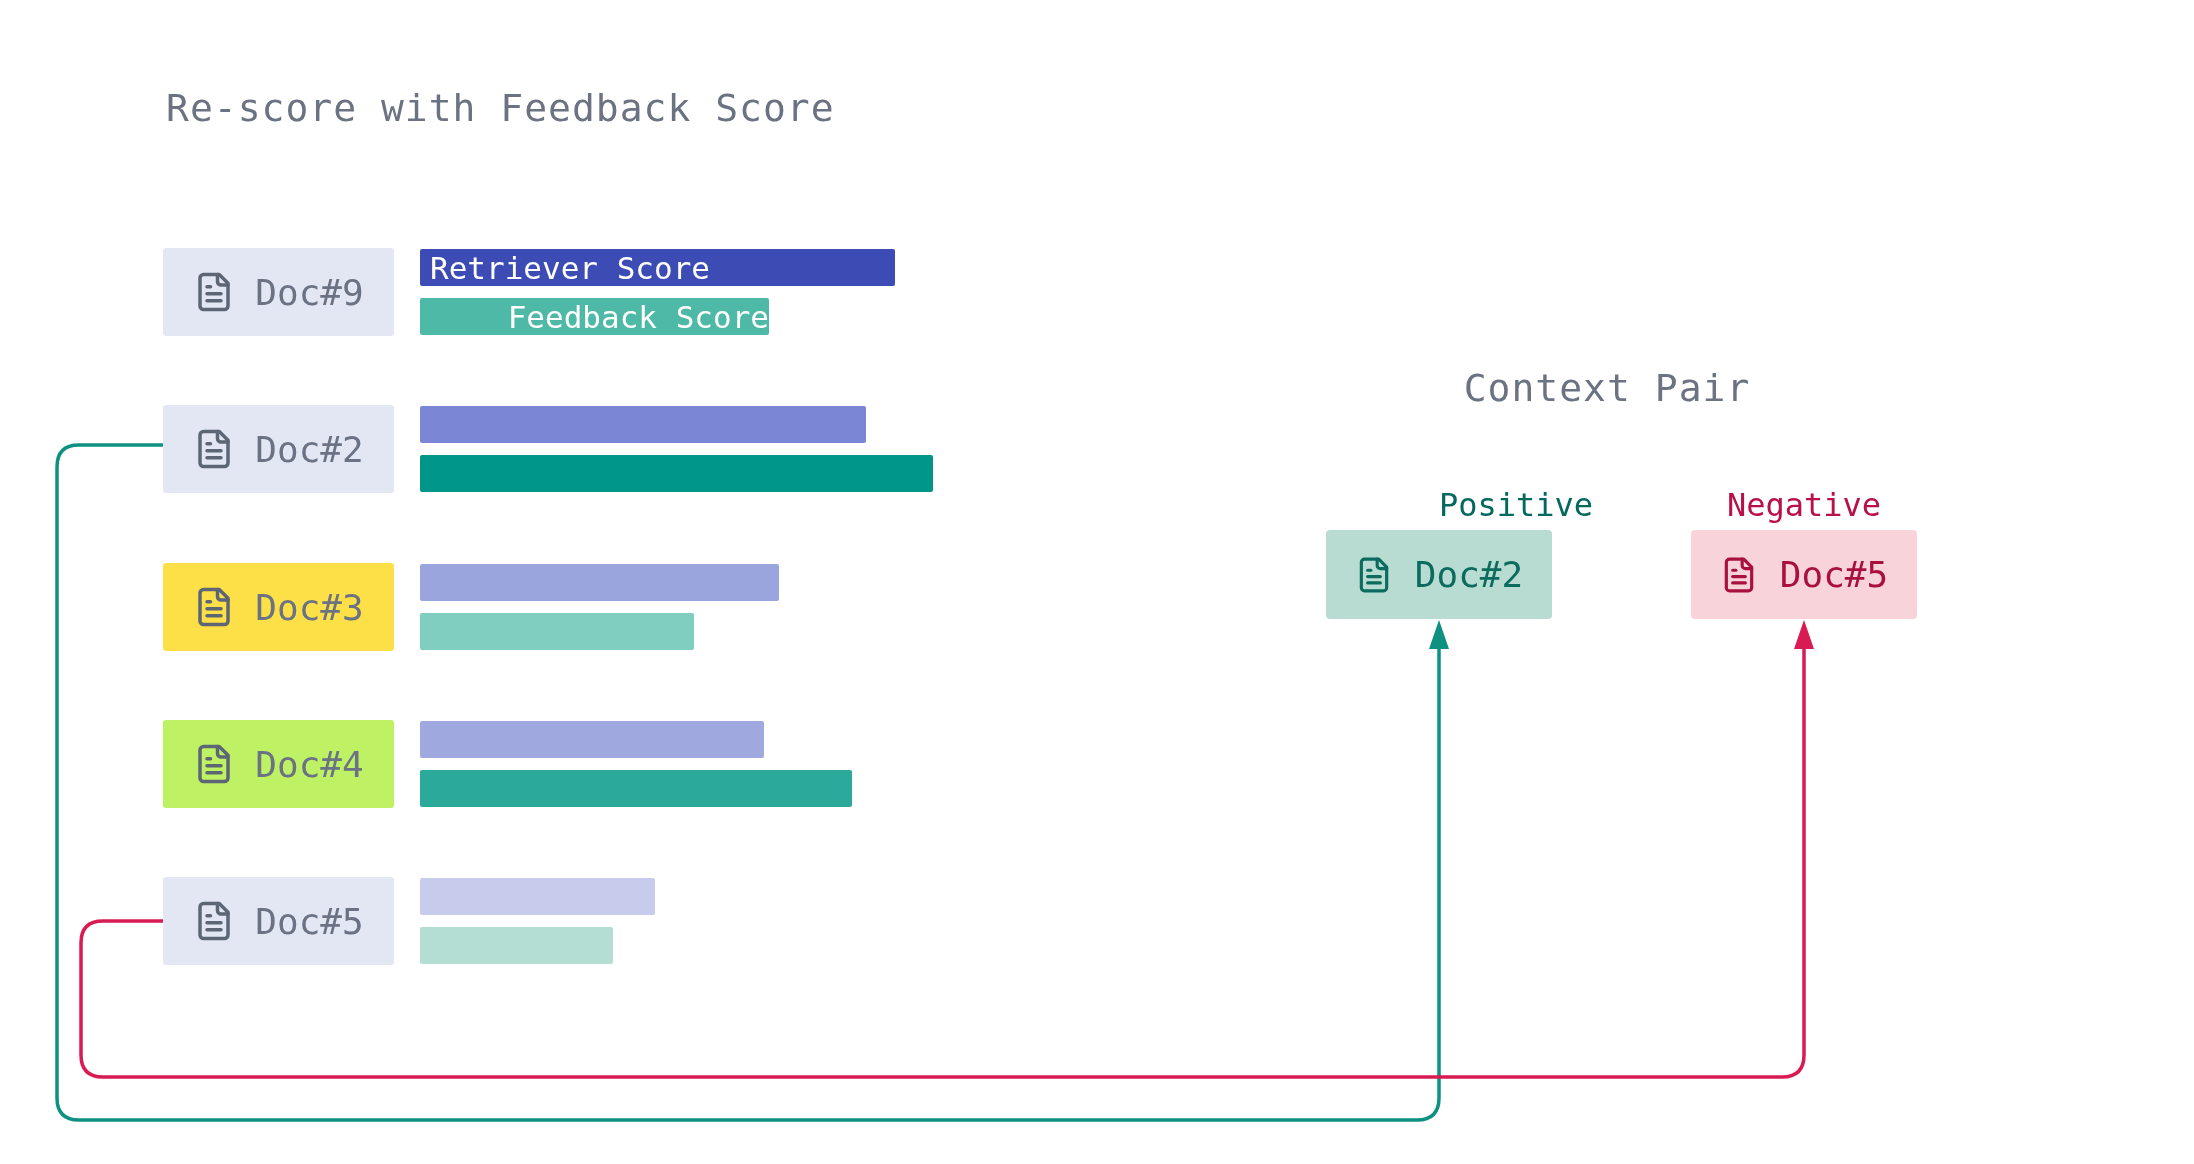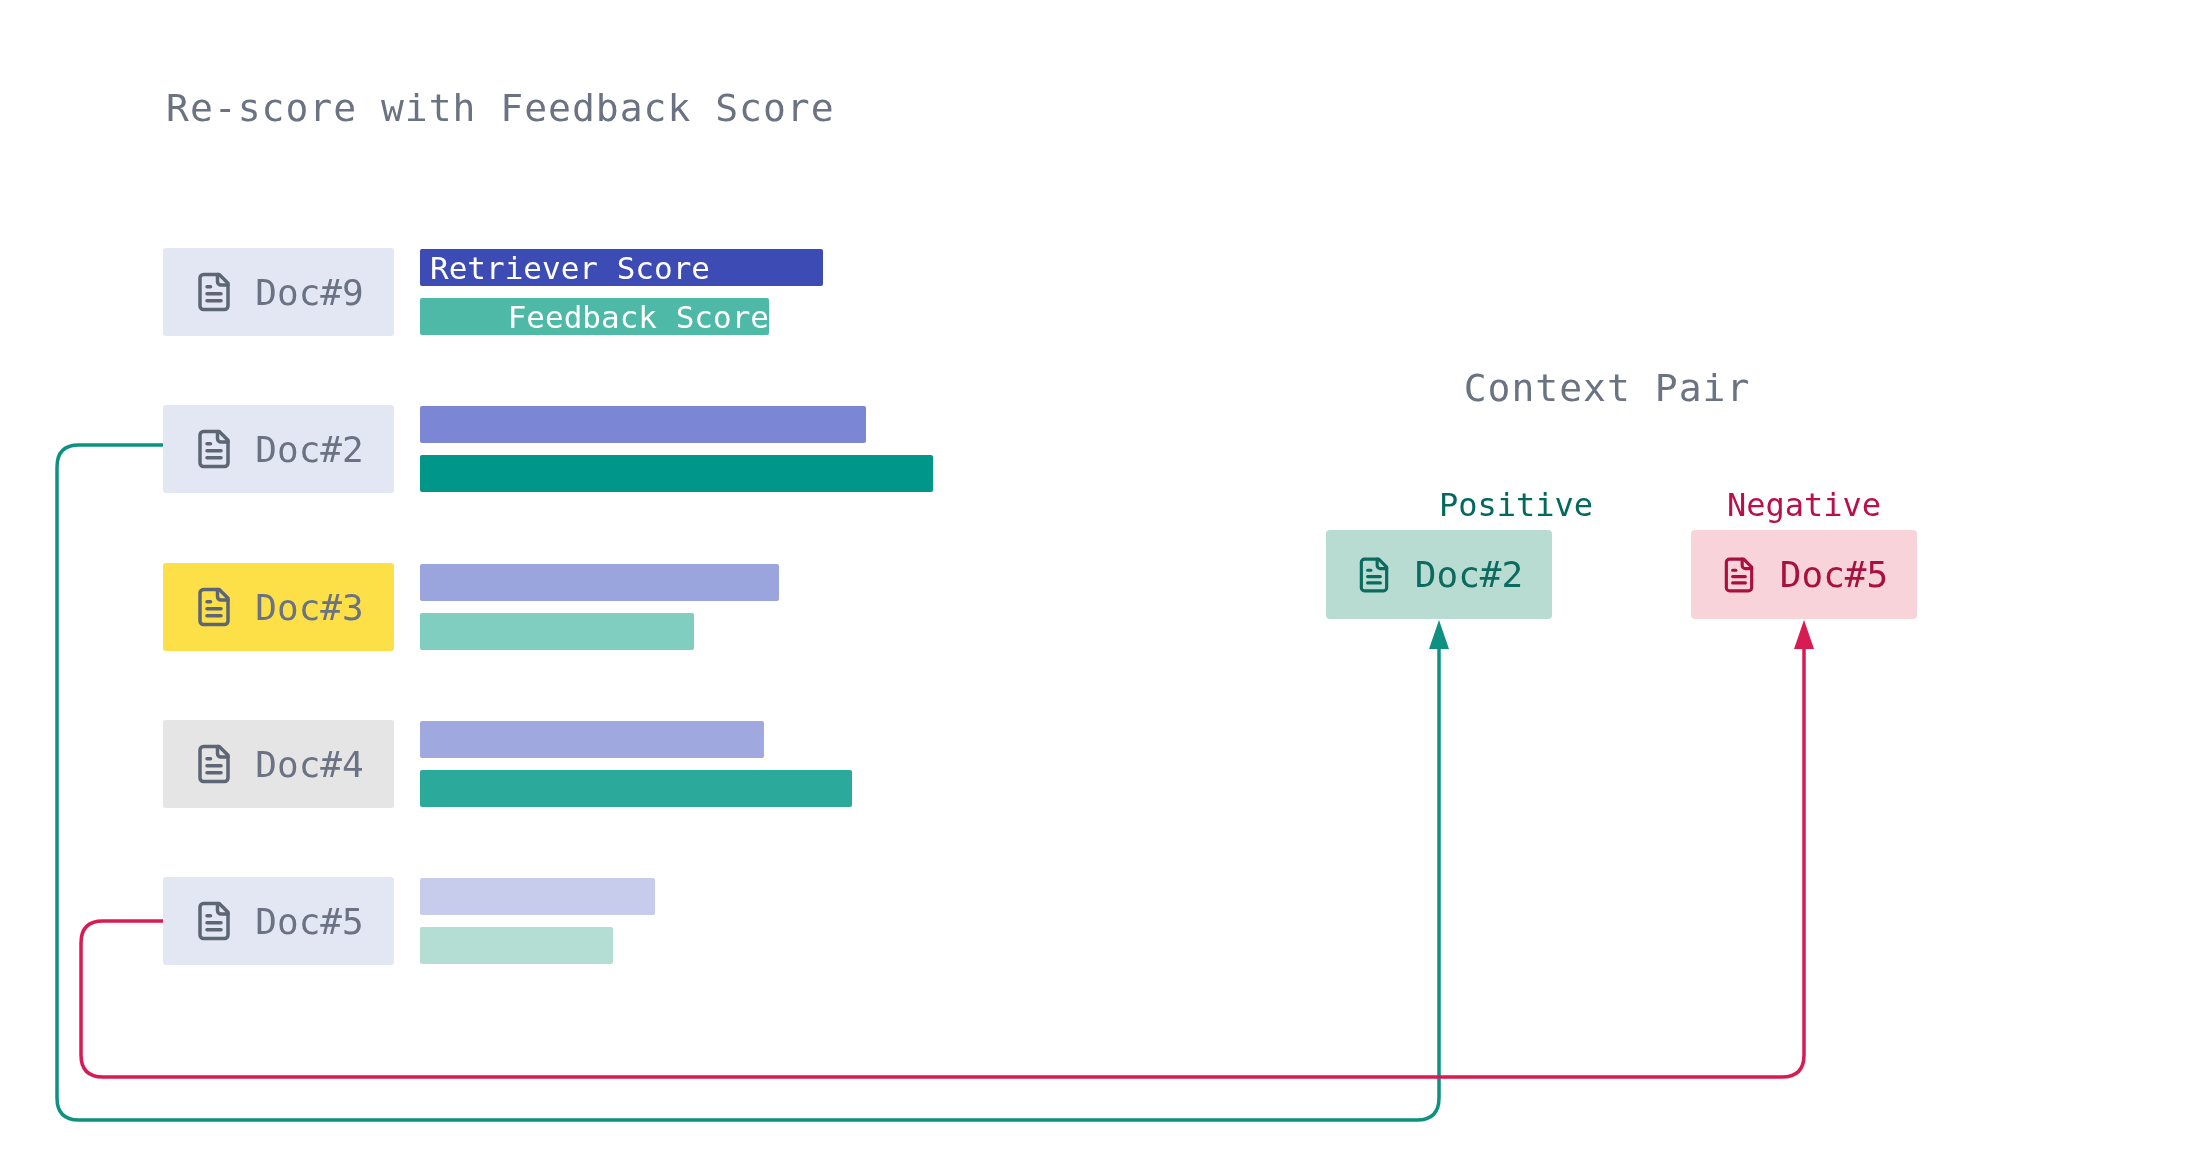--- a/index.html
+++ b/index.html
@@ -117,21 +117,21 @@
         <svg viewBox="0 0 24 24" fill="none" stroke="currentColor" stroke-width="2" stroke-linecap="round" stroke-linejoin="round">
             <path d="M15 2H6a2 2 0 0 0-2 2v16a2 2 0 0 0 2 2h12a2 2 0 0 0 2-2V7z"></path>
             <path d="M14 2v4a2 2 0 0 0 2 2h4"></path>
             <path d="M10 9H8"></path>
             <path d="M16 13H8"></path>
             <path d="M16 17H8"></path>
           </svg>
       </span>
       <span class="label" style="color: rgb(106, 114, 132);">Doc#9</span>
     </div>
-    <div class="bar retriever" style="width: 403px; background: rgb(61, 75, 181);">
+    <div class="bar retriever" style="width: 475px; background: rgb(61, 75, 181);">
       <span class="bar-label" style="color: rgb(255, 255, 255);">Retriever Score</span>
     </div>
     <div class="bar feedback" style="width: 349px; background: rgb(77, 185, 166); justify-content: flex-end;">
       <span class="bar-label" style="color: rgb(255, 255, 255);">Feedback Score</span>
     </div>
   </div>
 
   <div class="doc-row" style="top:405px">
     <div class="doc-box" style="background: rgb(227, 231, 243);">
       <span class="doc-icon" style="color: rgb(93, 102, 116);">
@@ -160,21 +160,21 @@
             <path d="M16 17H8"></path>
           </svg>
       </span>
       <span class="label" style="color: rgb(106, 114, 132);">Doc#3</span>
     </div>
     <div class="bar retriever" style="width: 359px; background: rgb(155, 165, 221);"></div>
     <div class="bar feedback" style="width: 274px; background: rgb(127, 206, 192);"></div>
   </div>
 
   <div class="doc-row" style="top:720px">
-    <div class="doc-box" style="background: #e5e5e5; text-align: center;">
+    <div class="doc-box" style="background: #bef264; text-align: center;">
       <span class="doc-icon" style="color: rgb(93, 102, 116);">
         <svg viewBox="0 0 24 24" fill="none" stroke="currentColor" stroke-width="2" stroke-linecap="round" stroke-linejoin="round">
             <path d="M15 2H6a2 2 0 0 0-2 2v16a2 2 0 0 0 2 2h12a2 2 0 0 0 2-2V7z"></path>
             <path d="M14 2v4a2 2 0 0 0 2 2h4"></path>
             <path d="M10 9H8"></path>
             <path d="M16 13H8"></path>
             <path d="M16 17H8"></path>
           </svg>
       </span>
       <span class="label" style="color: rgb(106, 114, 132);">Doc#4</span>

